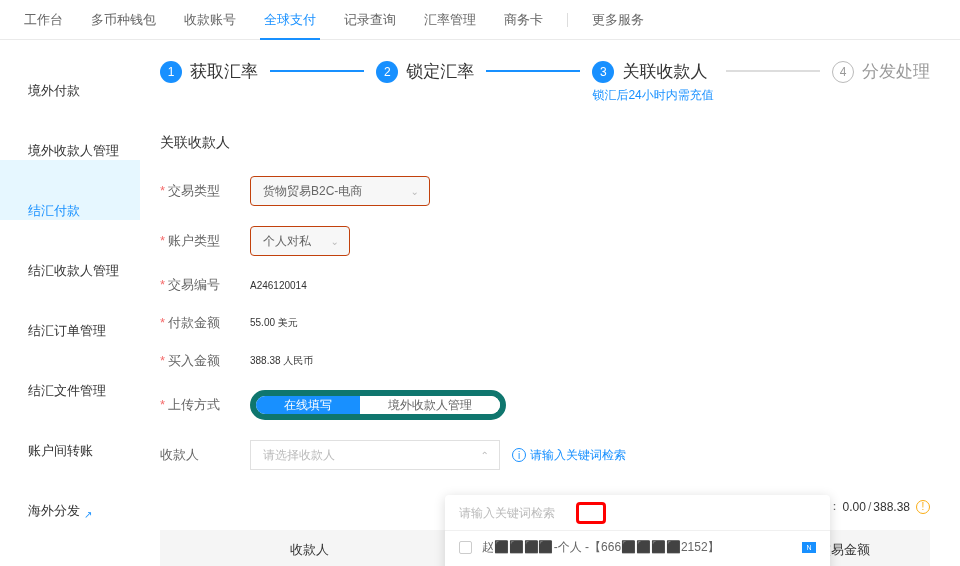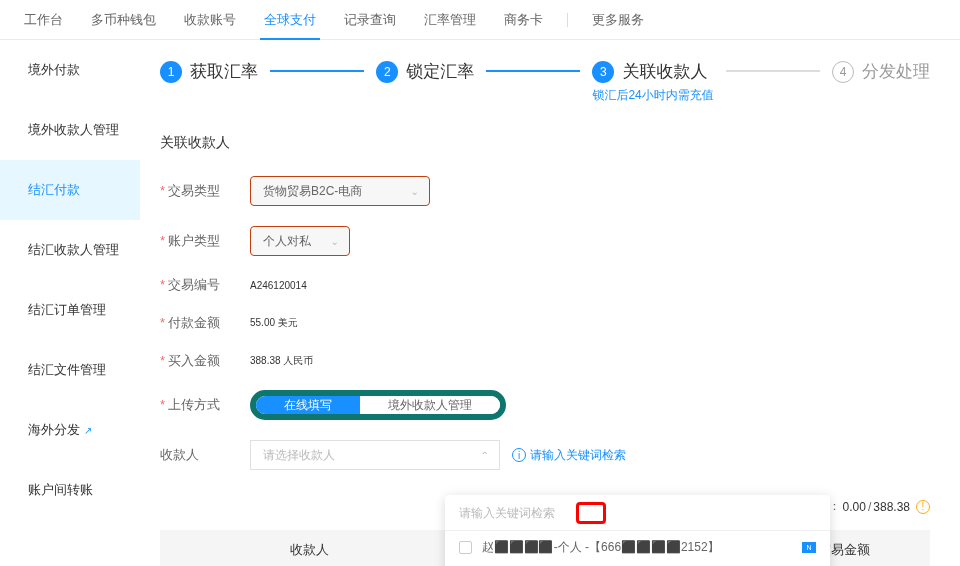--- a/index.html
+++ b/index.html
@@ -4,21 +4,21 @@
 <style>
 *{margin:0;padding:0;box-sizing:border-box;font-family:-apple-system,"PingFang SC","Microsoft YaHei",sans-serif}
 body{background:#fff;width:960px;height:566px;overflow:hidden;font-size:13px;color:#333}
 .top-tabs{display:flex;align-items:center;padding:0 10px;border-bottom:1px solid #eaeaea;height:40px}
 .top-tab{padding:0 14px;height:40px;display:flex;align-items:center;color:#666;cursor:pointer;position:relative}
 .top-tab.active{color:#1890ff}
 .top-tab.active::after{content:"";position:absolute;bottom:0;left:10px;right:10px;height:2px;background:#1890ff}
 .tab-divider{width:1px;height:14px;background:#ddd;margin:0 10px}
 .layout{display:flex;height:526px}
 .sidebar{width:140px;flex-shrink:0}
-.side-item{height:60px;display:flex;align-items:center;padding-left:28px;color:#333;cursor:pointer;font-size:13px}
+.side-item{height:60px;display:flex;align-items:flex-end;padding-left:28px;color:#333;cursor:pointer;font-size:13px}
 .side-item.active{background:#e6f7ff;color:#1890ff}
 .side-item .ext{margin-left:4px;color:#1890ff;font-size:10px}
 .main{flex:1;padding:20px 30px 0 20px;position:relative}
 .steps{display:flex;align-items:flex-start;margin-bottom:30px}
 .step{display:flex;align-items:center}
 .step-num{width:22px;height:22px;border-radius:50%;display:flex;align-items:center;justify-content:center;font-size:12px;margin-right:8px}
 .step-num.done{background:#1890ff;color:#fff}
 .step-num.wait{border:1px solid #bbb;color:#999;background:#fff}
 .step-label{font-size:17px}
 .step.active .step-label{color:#333}
@@ -104,25 +104,25 @@
     <div class="side-item">
         <span>结汇收款人管理</span>
       </div>
     <div class="side-item">
         <span>结汇订单管理</span>
       </div>
     <div class="side-item">
         <span>结汇文件管理</span>
       </div>
     <div class="side-item">
+        <span>账户间转账</span>
+      </div>
+    <div class="side-item">
         <span>海外分发</span>
         <span class="ext">↗</span>
-      </div>
-    <div class="side-item">
-        <span>账户间转账</span>
       </div>
   </div>
 
   <div class="main">
     <div class="steps">
       <div class="step active">
         <div class="step-num done">1</div>
         <div class="step-label">获取汇率</div>
       </div>
       <div class="step-line done"></div>

